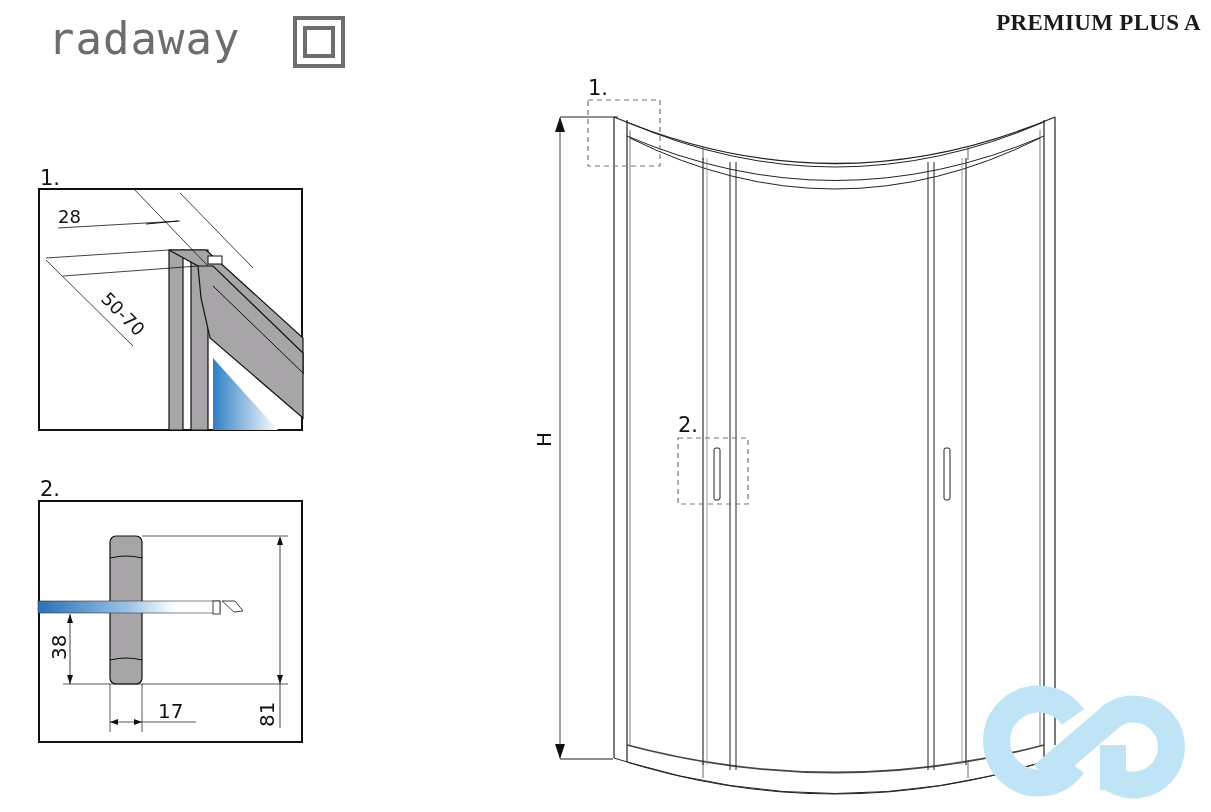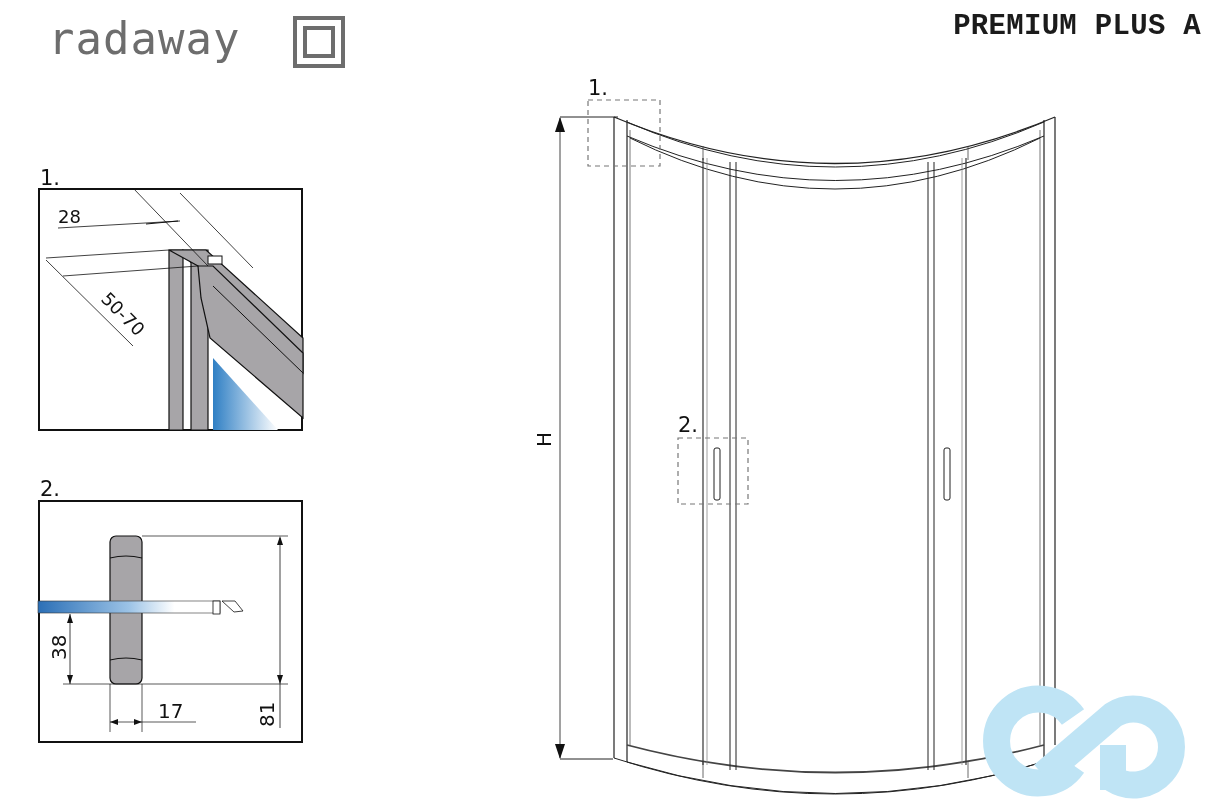--- a/index.html
+++ b/index.html
@@ -1,21 +1,21 @@
 <!DOCTYPE html>
 <html><head>
 <meta charset="utf-8">
 <style>
   html, body { margin: 0; padding: 0; background: #ffffff; }
   body { width: 1211px; height: 812px; position: relative; overflow: hidden; font-family: "DejaVu Sans", sans-serif; }
   .abs { position: absolute; }
   .brand { left: 4px; top: 12px; width: 290px; height: 60px; margin-left: 44px; }
   .brand-text { position: absolute; left: 0; top: 2px; font-family: "DejaVu Sans Mono", monospace; font-size: 44px; letter-spacing: 1px; color: #6d6d6d; line-height: 50px; }
   .brand-logo { position: absolute; left: 245px; top: 4px; width: 52px; height: 52px; }
-  .title { right: 10px; top: 10px; font-family: Liberation Mono, monospace; font-weight: bold; font-size: 29px; color: #1b1b1b; letter-spacing: 0.3px; }
+  .title { right: 10px; top: 10px; font-family: Liberation Serif, serif; font-weight: bold; font-size: 23px; color: #1b1b1b; letter-spacing: 0.3px; }
   .label { font-family: "DejaVu Sans", sans-serif; font-size: 21px; color: #111; }
   svg { position: absolute; overflow: visible; }
 </style>
 </head>
 <body>
 
 <div class="abs brand">
   <span class="brand-text">radaway</span>
   <svg class="brand-logo" width="52" height="52" viewBox="0 0 52 52">
     <rect x="2" y="2" width="48" height="48" fill="none" stroke="#6d6d6d" stroke-width="4"></rect>

